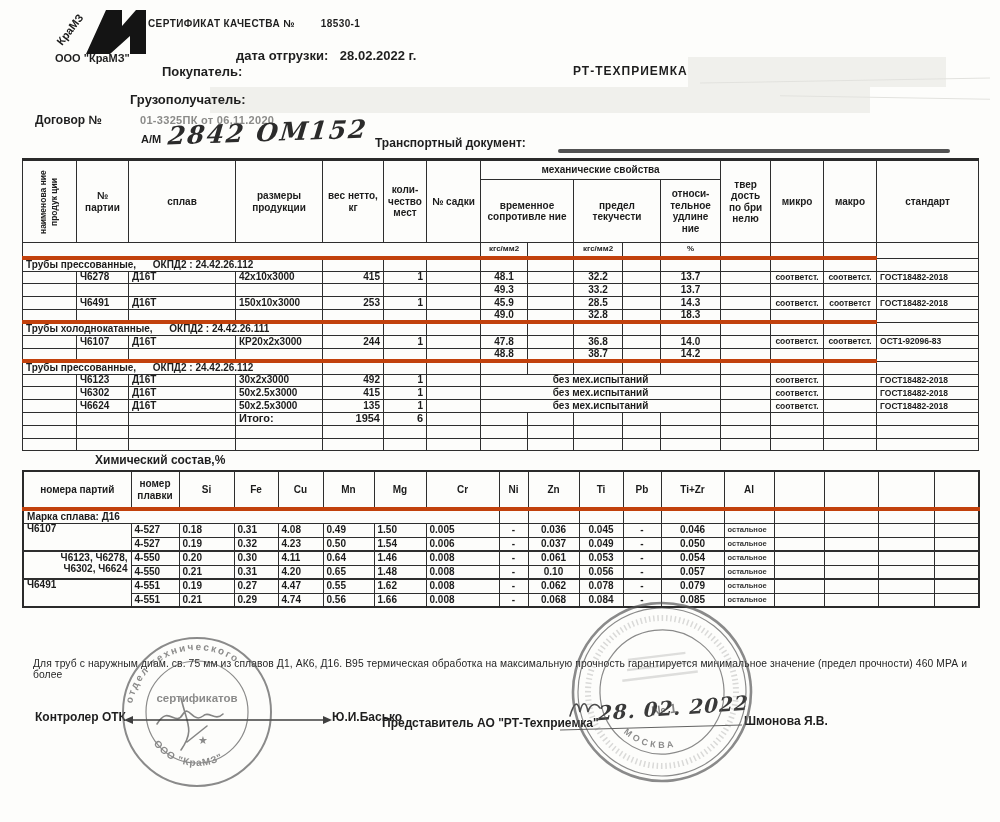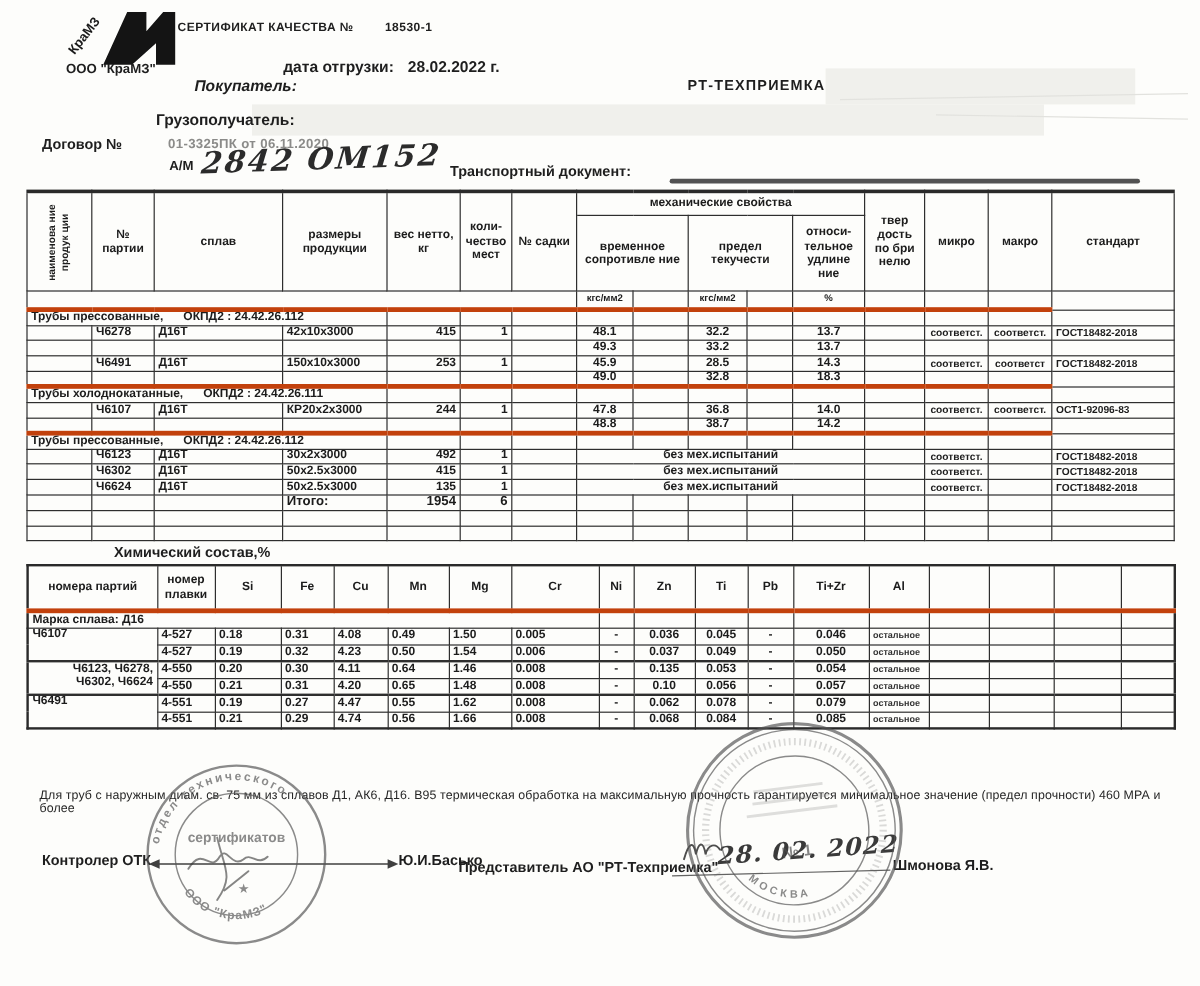--- a/index.html
+++ b/index.html
@@ -75,21 +75,21 @@
   <div class="abs lbl" style="left:55px;top:52px;font-size:11px;">ООО "КраМЗ"</div>
 
   <div class="abs title" style="left:148px;top:18px;">
     <span>СЕРТИФИКАТ КАЧЕСТВА №</span><span class="num">18530-1</span>
   </div>
   <div class="abs shipdate" style="left:236px;top:48px;">
     <span>дата отгрузки:</span>
     <span style="margin-left:8px;">28.02.2022 г.</span>
   </div>
   <div class="abs accept" style="left:573px;top:40px;">РТ-ТЕХПРИЕМКА</div>
-  <div class="abs lbl" style="left:162px;top:64px;font-size:13px;font-style:italic;">Покупатель:</div>
+  <div class="abs lbl" style="left:162px;top:64px;font-size:13px;">Покупатель:</div>
   <div class="abs lbl" style="left:130px;top:92px;font-size:13px;">Грузополучатель:</div>
   <div class="abs lbl" style="left:35px;top:113px;font-size:12px;">Договор №</div>
   <div class="abs contract-value" style="left:140px;top:114px;">01-3325ПК от 06.11.2020</div>
   <div class="abs lbl" style="left:141px;top:133px;font-size:11px;">А/М</div>
   <div class="abs hand am-value" style="left:168px;top:118px;">2842 ОМ152</div>
   <div class="abs lbl" style="left:375px;top:136px;font-size:12px;">Транспортный документ:</div>
 
   <table class="t1">
     <colgroup>
       <col style="width:54px">
@@ -495,21 +495,21 @@
           <td rowspan="2" class="l top pre">Ч6123, Ч6278,
 Ч6302, Ч6624</td>
           <td class="l">4-550</td>
           <td class="l">0.20</td>
           <td class="l">0.30</td>
           <td class="l">4.11</td>
           <td class="l">0.64</td>
           <td class="l">1.46</td>
           <td class="l">0.008</td>
           <td class="c">-</td>
-          <td class="c">0.135</td>
+          <td class="c">0.061</td>
           <td class="c">0.053</td>
           <td class="c">-</td>
           <td class="c">0.054</td>
           <td class="xs l">остальное</td>
           <td></td>
           <td></td>
           <td></td>
           <td></td>
         </tr>
         <tr>

